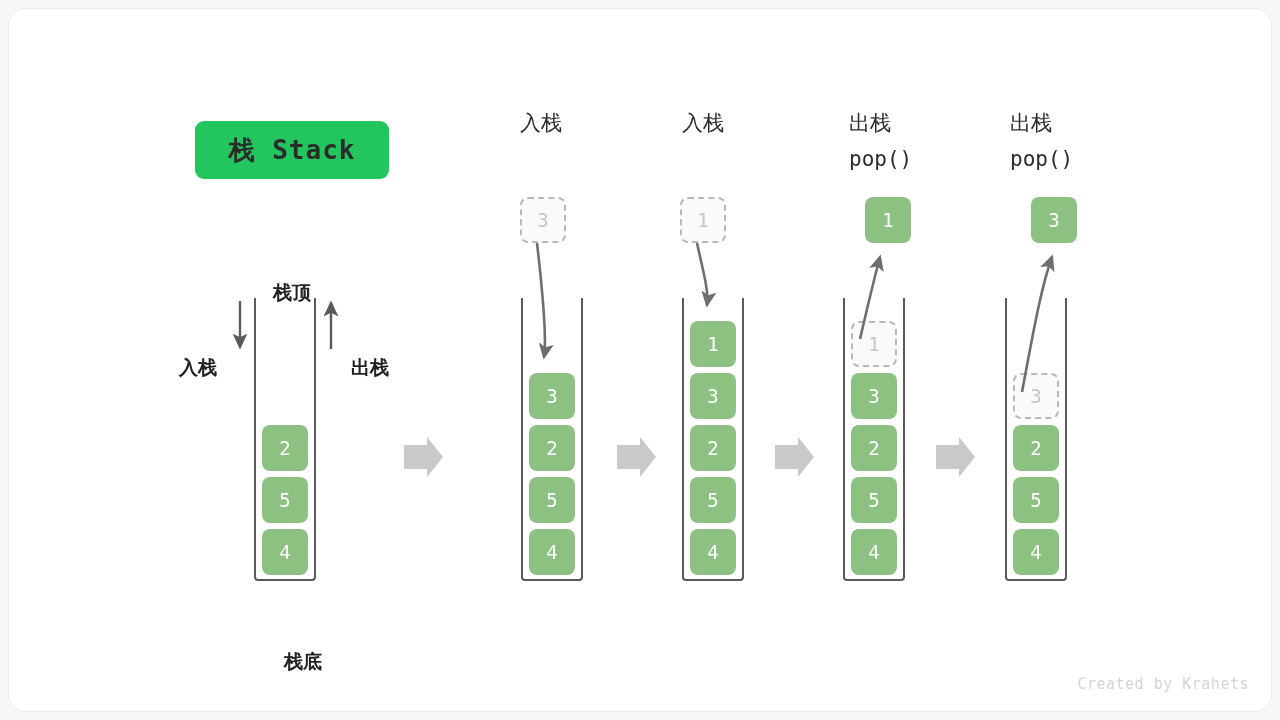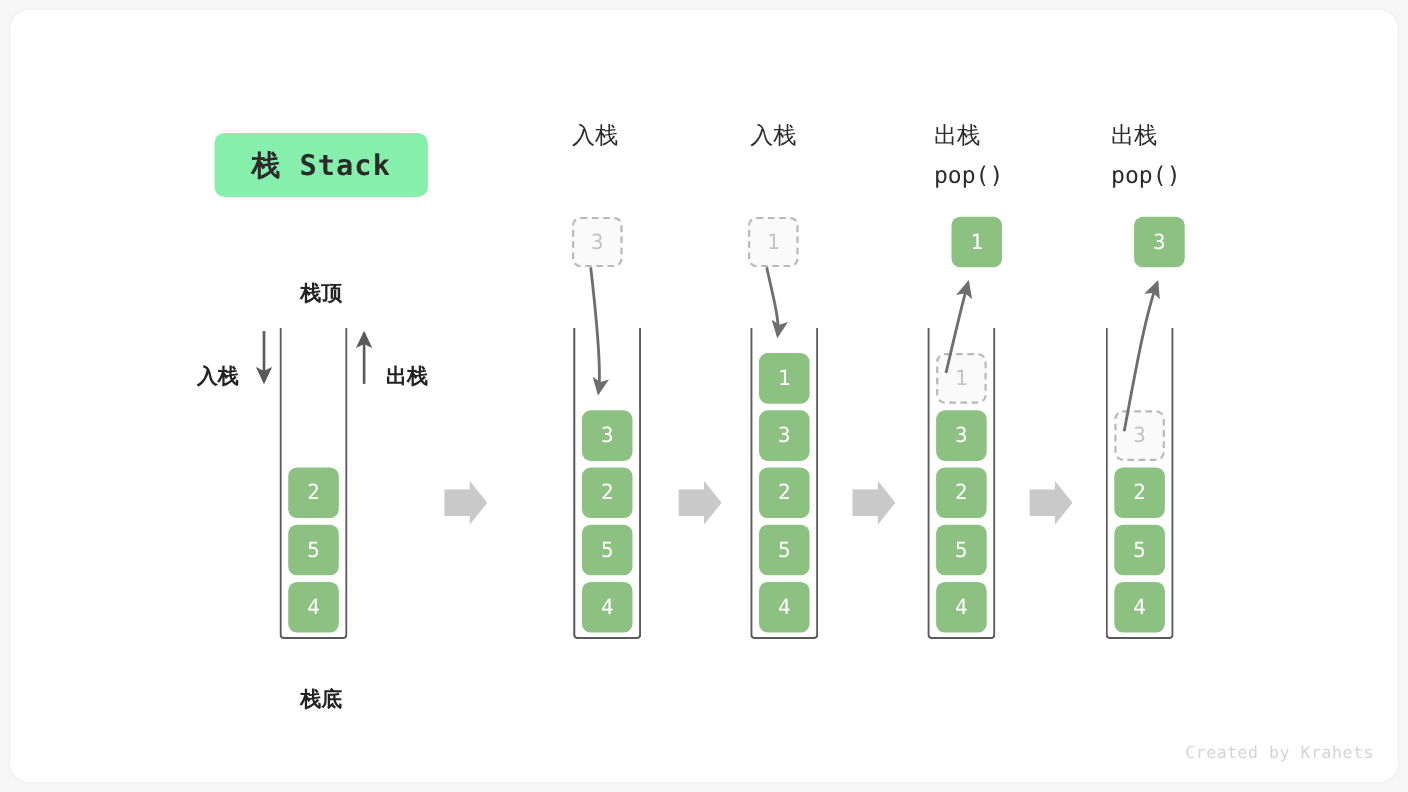--- a/index.html
+++ b/index.html
@@ -26,44 +26,45 @@
     overflow: hidden;
   }
 
   
   #title-badge {
     position: absolute;
     left: 186px;
     top: 112px;
     width: 194px;
     height: 58px;
-    background: #86efac;
+    background: #22c55e;
     border-radius: 9px;
     display: flex;
     align-items: center;
     justify-content: center;
     color: #2b2b2b;
     font-size: 26px;
     font-weight: bold;
     letter-spacing: 1px;
     font-family: "DejaVu Sans Mono", "Liberation Mono", monospace;
     text-align: right;
   }
 
   
   .cn-label {
     position: absolute;
     color: #222222;
     font-size: 19px;
     font-weight: bold;
     font-family: "DejaVu Sans", "Liberation Sans", sans-serif;
     white-space: nowrap;
+    margin-top: 26px;
   }
   #label-top   { left: 253px; top: 245px; width: 60px; text-align: center; }
-  #label-bottom{ left: 253px; top: 614px; width: 60px; text-align: center; }
+  #label-bottom{ left: 253px; top: 614px; width: 60px; text-align: right; }
   #label-push  { left: 170px; top: 320px; }
   #label-pop   { left: 342px; top: 320px; }
 
   
   .stack-walls {
     position: absolute;
     box-sizing: border-box;
     border-left: 2px solid #5a5a5a;
     border-right: 2px solid #5a5a5a;
     border-bottom: 2px solid #5a5a5a;

